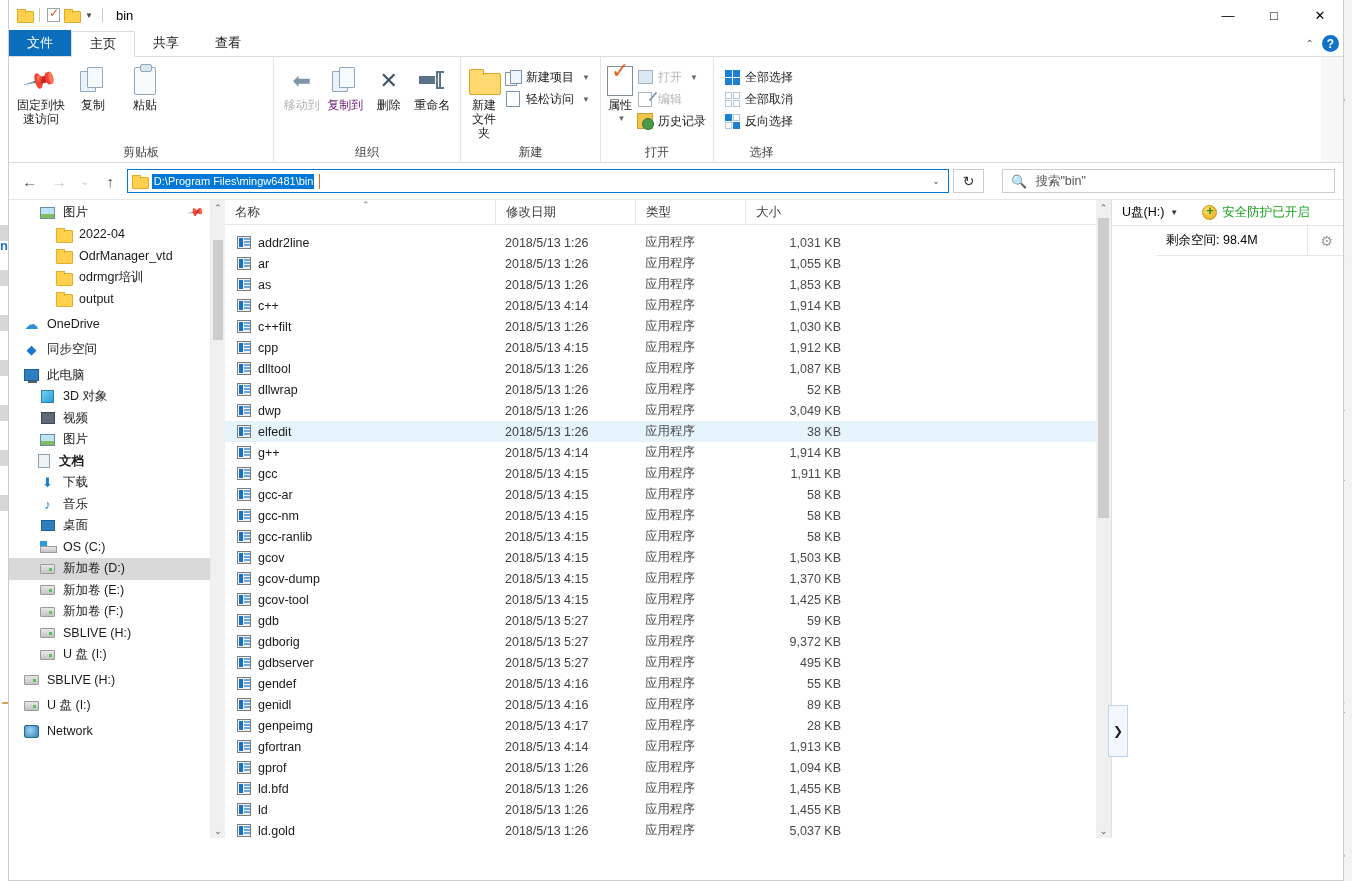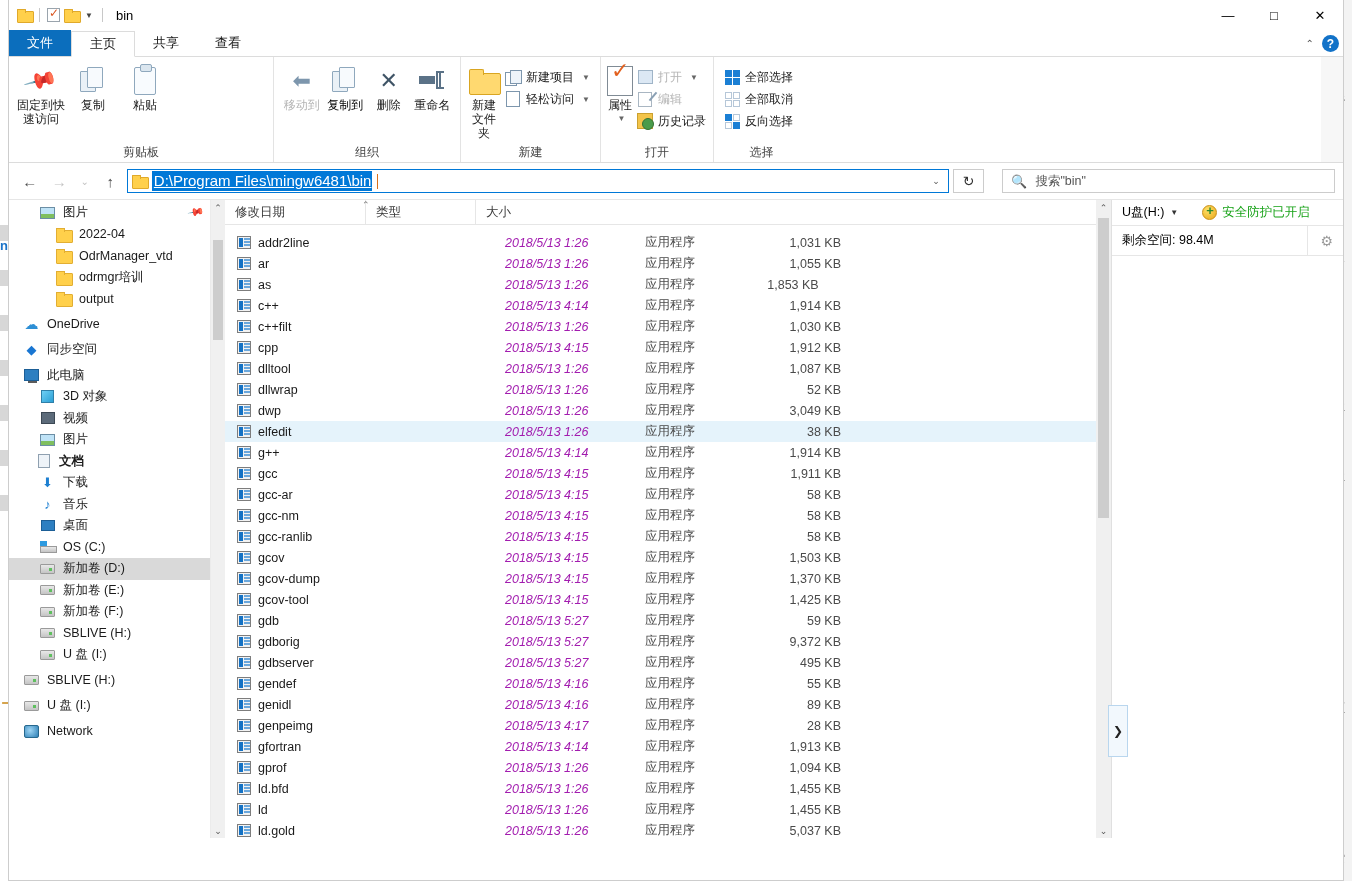--- a/index.html
+++ b/index.html
@@ -159,21 +159,21 @@
   
   .addrrow { height:36px; display:flex; align-items:center; padding:0 8px; gap:4px; background:#fff; }
   .navbtn { width:26px; height:26px; display:flex; align-items:center; justify-content:center;
             font-size:15px; color:#4d4d4d; }
   .navbtn.dim { color:#c3c3c3; }
   .navbtn.small { width:18px; font-size:10px; }
   .addrbox {
     flex:0 0 auto; width:822px; height:24px; border:1px solid #0078d7; background:#fff;
     display:flex; align-items:center; padding:0 4px; gap:5px;
   }
-  .addr-text { background:#0078d7; color:#fff; font-size:15px; padding:1px 1px 2px 2px;text-decoration:underline; }
+  .addr-text { background:#0078d7; color:#fff; font-size:11px; padding:1px 1px 2px 2px; }
   .addr-caretline { width:1px; height:15px; background:#d9701a; }
   .addr-dd { margin-left:auto; font-size:9px; color:#555; padding-right:4px; }
   .refresh { width:32px; height:24px; border:1px solid #cccccc; display:flex;
              align-items:center; justify-content:center; font-size:14px; color:#333; }
   .searchbox {
     margin-left:14px; width:340px; height:24px; border:1px solid #cccccc; background:#fff;
     display:flex; align-items:center; gap:8px; padding:0 8px; color:#555; font-size:12.5px;
   }
   .mag { font-size:13px; color:#555; }
 
@@ -225,21 +225,21 @@
   .colhead { height:25px; display:flex; align-items:center; font-size:12.5px; color:#3a3a3a;
              border-bottom:1px solid #e6e6e6; position:relative; }
   .colhead .c { height:25px; display:flex; align-items:center; padding-left:10px;
                 border-left:1px solid #e6e6e6; }
   .colhead .c:first-child { border-left:none; }
   .sortmark { position:absolute; left:137px; top:0px; font-size:9px; color:#777; }
   .row { height:21px; display:flex; align-items:center; font-size:12.5px; color:#1a1a1a; }
   .row.sel { background:#e5f3fb; }
   .cell { padding-left:10px; overflow:hidden; white-space:nowrap; }
   .cell.name { display:flex; align-items:center; gap:7px; padding-left:12px; }
-  .cell.date { color:#a21caf;font-style:italic; }
+  .cell.date { color:#404040; }
   .cell.type { color:#4a4a4a; }
   .cell.size { color:#4a4a4a; text-align:right; padding-right:14px; padding-left:0; }
   .exe-ico { width:14px; height:13px; background:#f2f2f2; border:1px solid #7d7d7d; position:relative; flex:0 0 14px;}
   .exe-ico:before{content:'';position:absolute;left:1px;top:1px;width:4px;height:9px;background:#1572c4;}
   .exe-ico:after{content:'';position:absolute;left:6px;top:1px;width:6px;height:2px;background:#6aa7dc;
                  box-shadow:0 3px 0 0 #6aa7dc, 0 6px 0 0 #6aa7dc;}
 
   .files-scroll { position:absolute; right:0; top:0; width:15px; height:639px; background:#f0f0f0; }
   .files-scroll .up,.files-scroll .dn { height:16px; display:flex; align-items:center; justify-content:center;
       font-size:9px; color:#555; }
@@ -254,21 +254,21 @@
   .usb { width:232px; background:#fff; border-left:1px solid #e0e0e0; position:relative; }
   .usb-head { height:26px; display:flex; align-items:center; padding:0 10px; gap:6px;
               border-bottom:1px solid #e6e6e6; font-size:12.5px; }
   .usb-head .caret { font-size:8px; color:#333; }
   .shield { width:15px; height:15px; border-radius:50%;
             background:radial-gradient(circle at 35% 30%, #ffe066, #e8a71c);
             border:1px solid #c98f13; position:relative; }
   .shield:after { content:'+'; position:absolute; left:3px; top:-3px; font-size:13px; color:#2e8b2e; font-weight:bold;}
   .usb-green { color:#17a217; }
   .usb-space { height:30px; display:flex; align-items:center; padding:0 10px;
-               border-bottom:1px solid #e6e6e6; font-size:12.5px; justify-content:space-between; }
+               border-bottom:1px solid #e6e6e6; font-size:12.5px; justify-content:space-between;margin-left:44px; }
   .gear { font-size:14px; color:#9a9a9a; }
   .usb-space .gwrap { border-left:1px solid #e6e6e6; padding-left:12px; height:30px;
                       display:flex; align-items:center; }
 
   
   .status { height:31px; display:flex; align-items:center; padding-left:14px; font-size:12.5px;
             color:#1a1a1a; border-top:1px solid #e6e6e6; background:#fff; position:relative; }
   .status .divider { width:1px; height:16px; background:#d4d4d4; margin-left:16px; }
   .watermark { position:absolute; right:14px; top:5px; font-size:15px; color:#b8b8b8; }
   .watermark .boxed { border:1px solid #7aa8d8; background:#dce9f7; color:#9aa9b8; padding:0 1px; }
@@ -364,21 +364,21 @@
     </div>
 
     <div class="rgroup" style="width:187px;">
       <div class="rgroup-body" style="justify-content:center;">
         <div class="bigbtn" style="color:#b4b4b4;">
           <span class="gl">
               <span class="g-arrowL">⬅</span>
             </span>
           <span>移动到</span>
         </div>
-        <div class="bigbtn" style="color:#000000;text-align:right;">
+        <div class="bigbtn" style="color:#701a75;text-align:right;">
           <span class="gl">
               <span class="g-copy">
                 <i></i>
                 <b></b>
               </span>
             </span>
           <span>复制到</span>
         </div>
         <div class="bigbtn">
           <span class="gl">
@@ -676,20 +676,23 @@
         </div>
       <div class="nav-scroll">
         <div class="up">⌃</div>
         <div class="thumb"></div>
         <div class="dn" style="position:absolute;bottom:0;left:0;right:0;">⌄</div>
       </div>
     </div>
 
     <div class="files">
       <div class="colhead">
+        <div class="c" style="width:270px;">
+          <span>名称</span>
+        </div>
         <div class="c" style="width:140px;">
           <span>修改日期</span>
         </div>
         <div class="c" style="width:110px;">
           <span>类型</span>
         </div>
         <div class="c" style="width:110px;">
           <span>大小</span>
         </div>
         <div class="sortmark">⌃</div>
@@ -713,21 +716,21 @@
             <div class="cell type" style="width: 110px;">应用程序</div>
             <div class="cell size" style="width: 110px;">1,055 KB</div>
           </div>
           <div class="row">
             <div class="cell name" style="width: 270px;">
               <span class="exe-ico"></span>
               <span>as</span>
             </div>
             <div class="cell date" style="width: 140px;">2018/5/13 1:26</div>
             <div class="cell type" style="width: 110px;">应用程序</div>
-            <div class="cell size" style="width: 110px; text-align: center;">1,853 KB</div>
+            <div class="cell size" style="width: 110px;">1,853 KB</div>
           </div>
           <div class="row">
             <div class="cell name" style="width: 270px;">
               <span class="exe-ico"></span>
               <span>c++</span>
             </div>
             <div class="cell date" style="width: 140px;">2018/5/13 4:14</div>
             <div class="cell type" style="width: 110px;">应用程序</div>
             <div class="cell size" style="width: 110px;">1,914 KB</div>
           </div>

